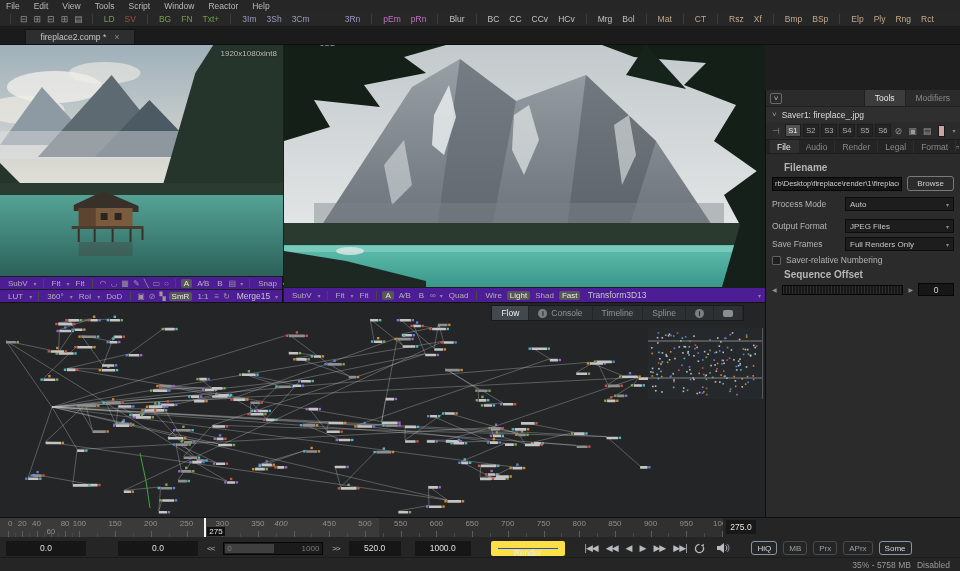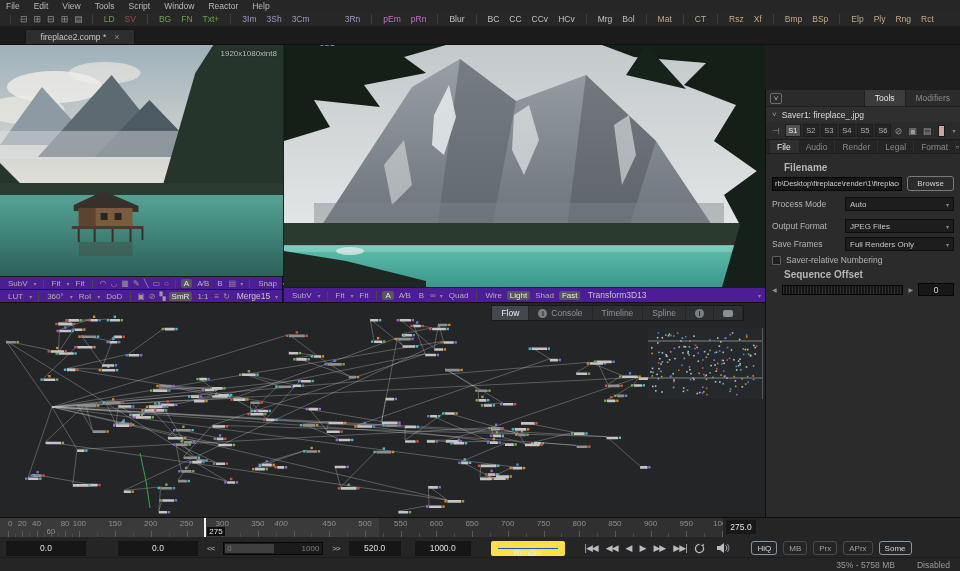--- a/index.html
+++ b/index.html
@@ -135,21 +135,21 @@
   .range-fill { position:absolute; left:1px; top:1px; bottom:1px; background:#3f3f3f; }
   .range-min { position:absolute; left:3px; top:1px; color:#7c7c7c; font-size:8px; }
   .range-max { position:absolute; right:3px; top:1px; color:#7c7c7c; font-size:8px; }
   .render-btn { height:15px; background:#1d4ed8; border:7px solid #fde047; border-radius:2px; color:#e6efe2;
                 font-size:8.5px; font-family:"Liberation Sans",sans-serif; padding:0 16px; margin-left:20px; }
   .pb-ic { color:#b8bcc2; font-size:9px; margin:0 4px; letter-spacing:-1px; display:flex; align-items:center; }
   .toggle { height:14px; border:1px solid #4a4a4a; border-radius:3px; color:#9aa0a6; font-size:8px;
             display:flex; align-items:center; padding:0 5px; margin:0 3px; }
   .toggle.on { border-color:#8496a8; color:#d2d9e0; }
   .statusbar { position:absolute; left:0; top:39px; width:960px; height:15px; display:flex; align-items:center;
-               justify-content:flex-end; gap:22px; padding-right:10px; border-top:1px solid #1c1c1c; }
+               justify-content:flex-end; gap:6px; padding-right:10px; border-top:1px solid #1c1c1c; }
   .statusbar span { color:#9a9a9a; font-size:8.5px; }
 </style>
 </head>
 <body>
 
 <div class="menubar">
     <span class="menu-item">File</span>
     <span class="menu-item">Edit</span>
     <span class="menu-item">View</span>
     <span class="menu-item">Tools</span>

